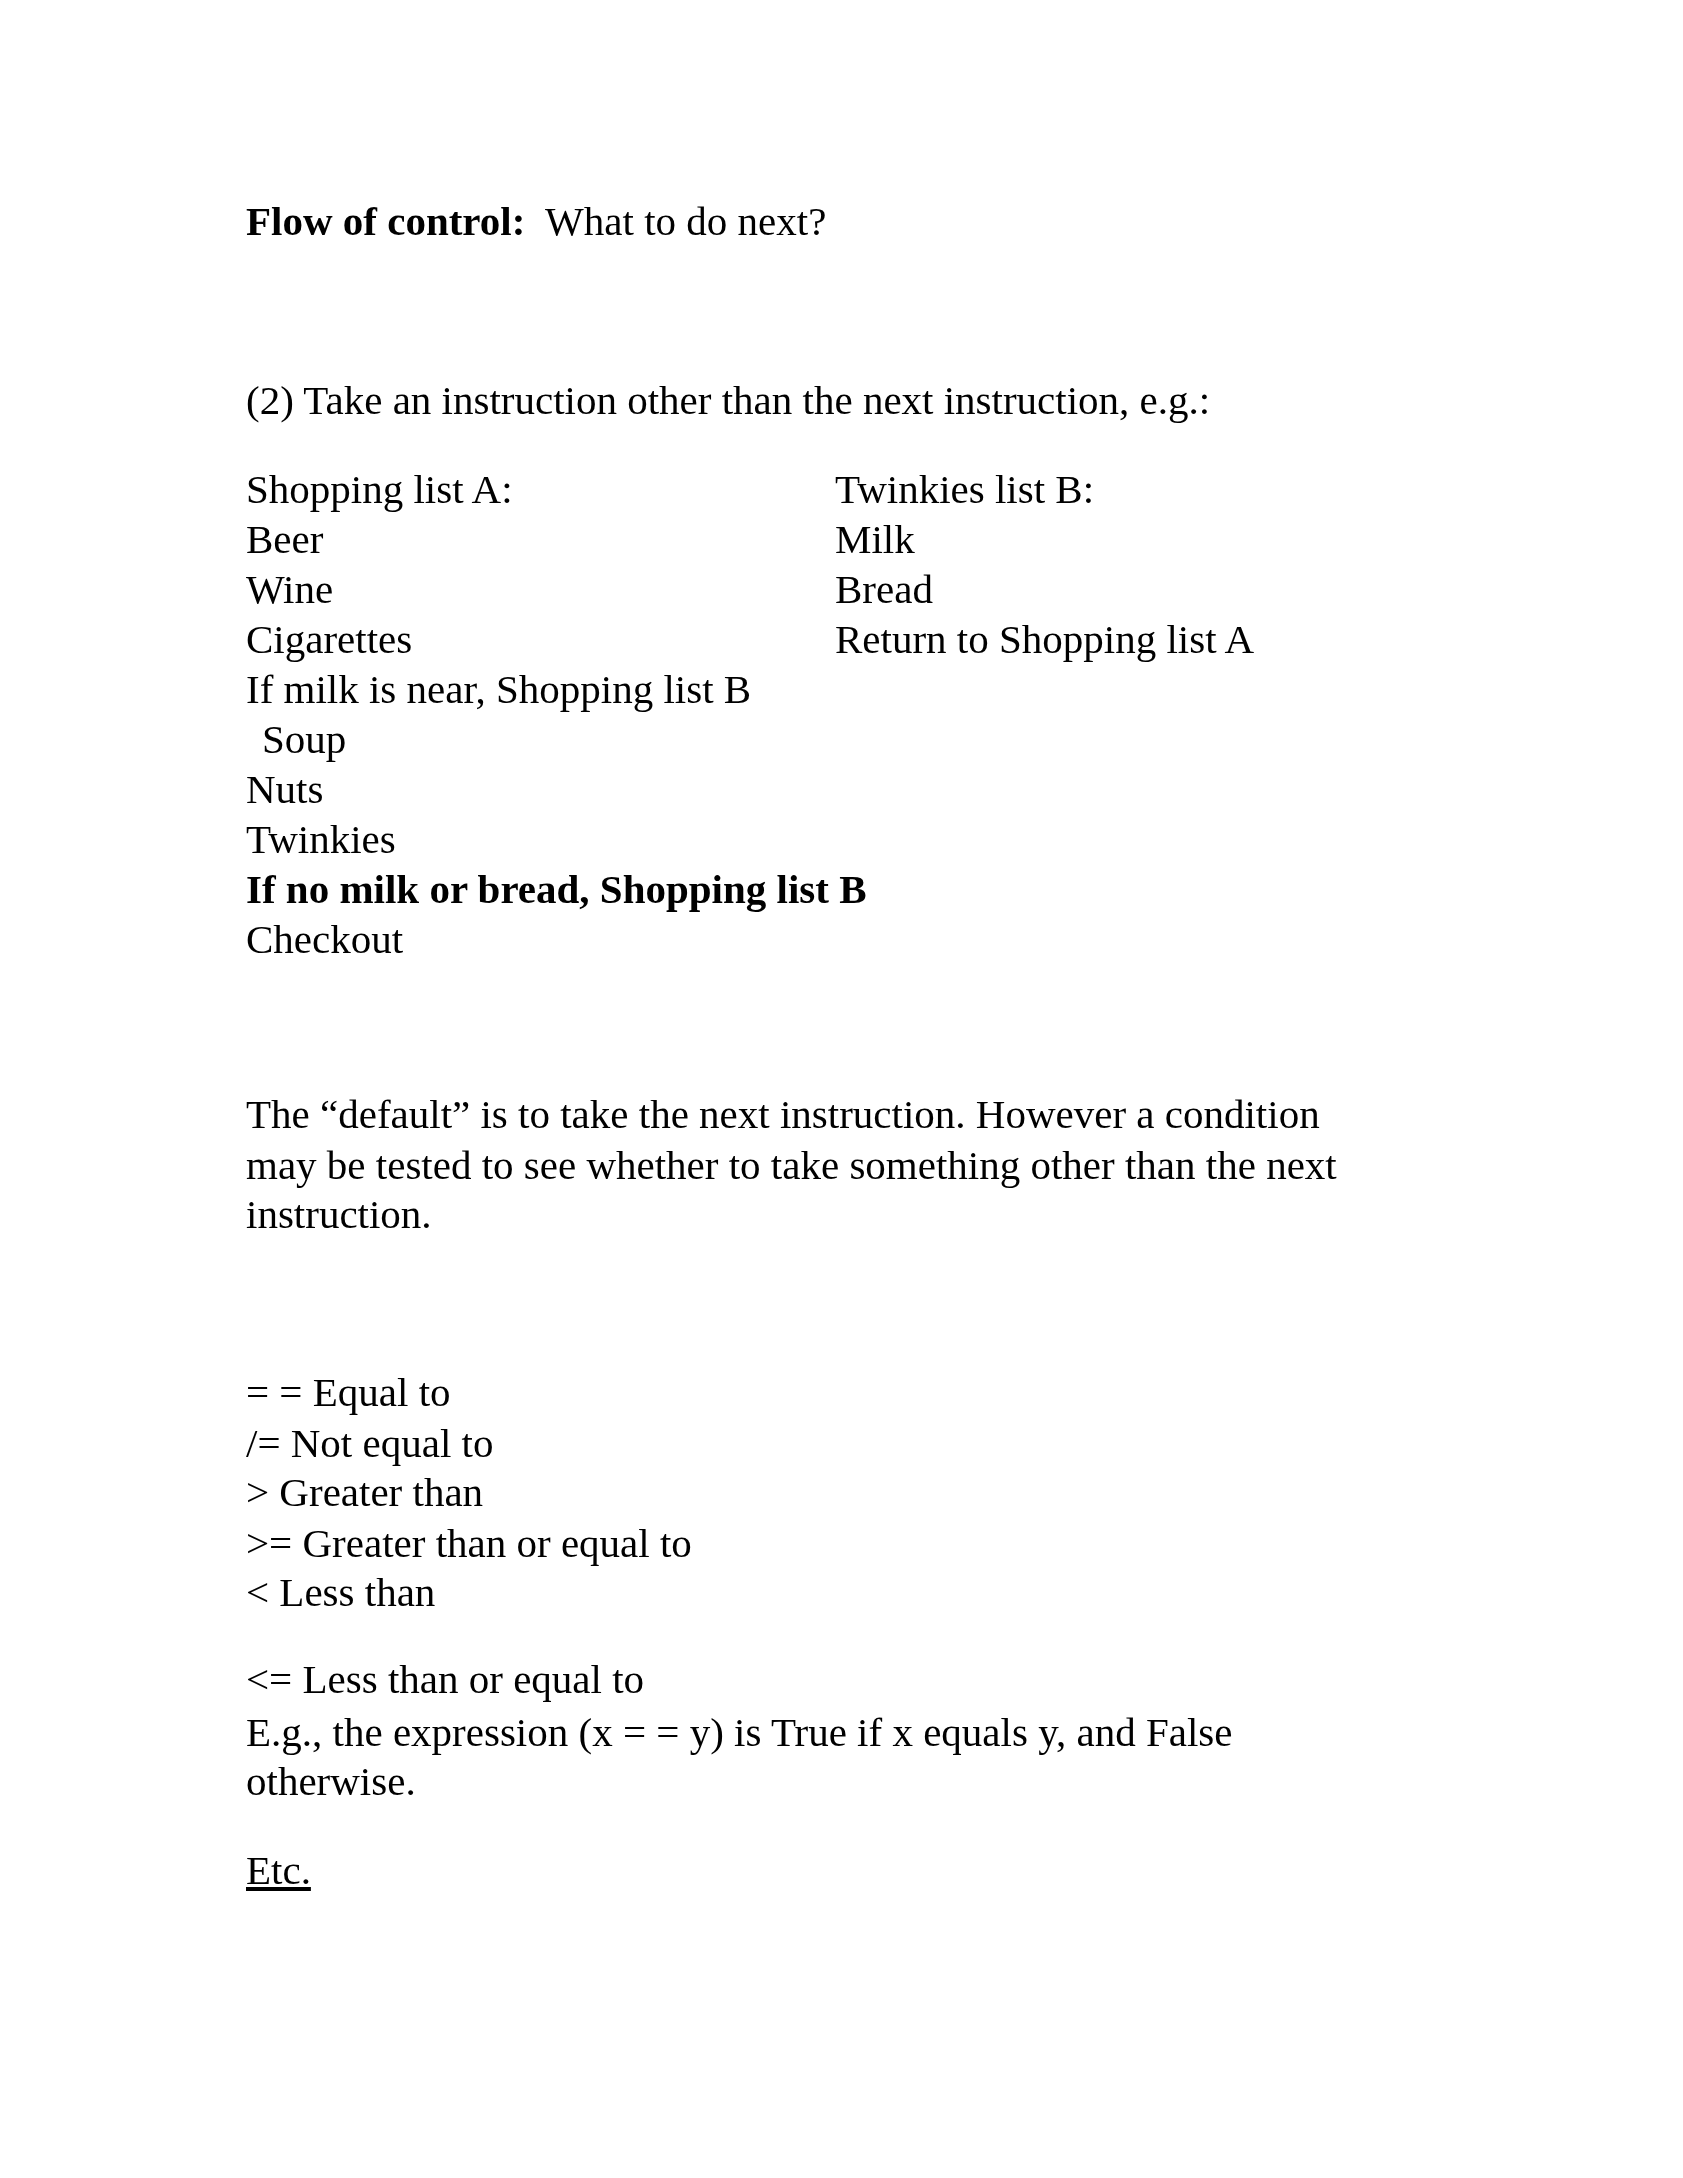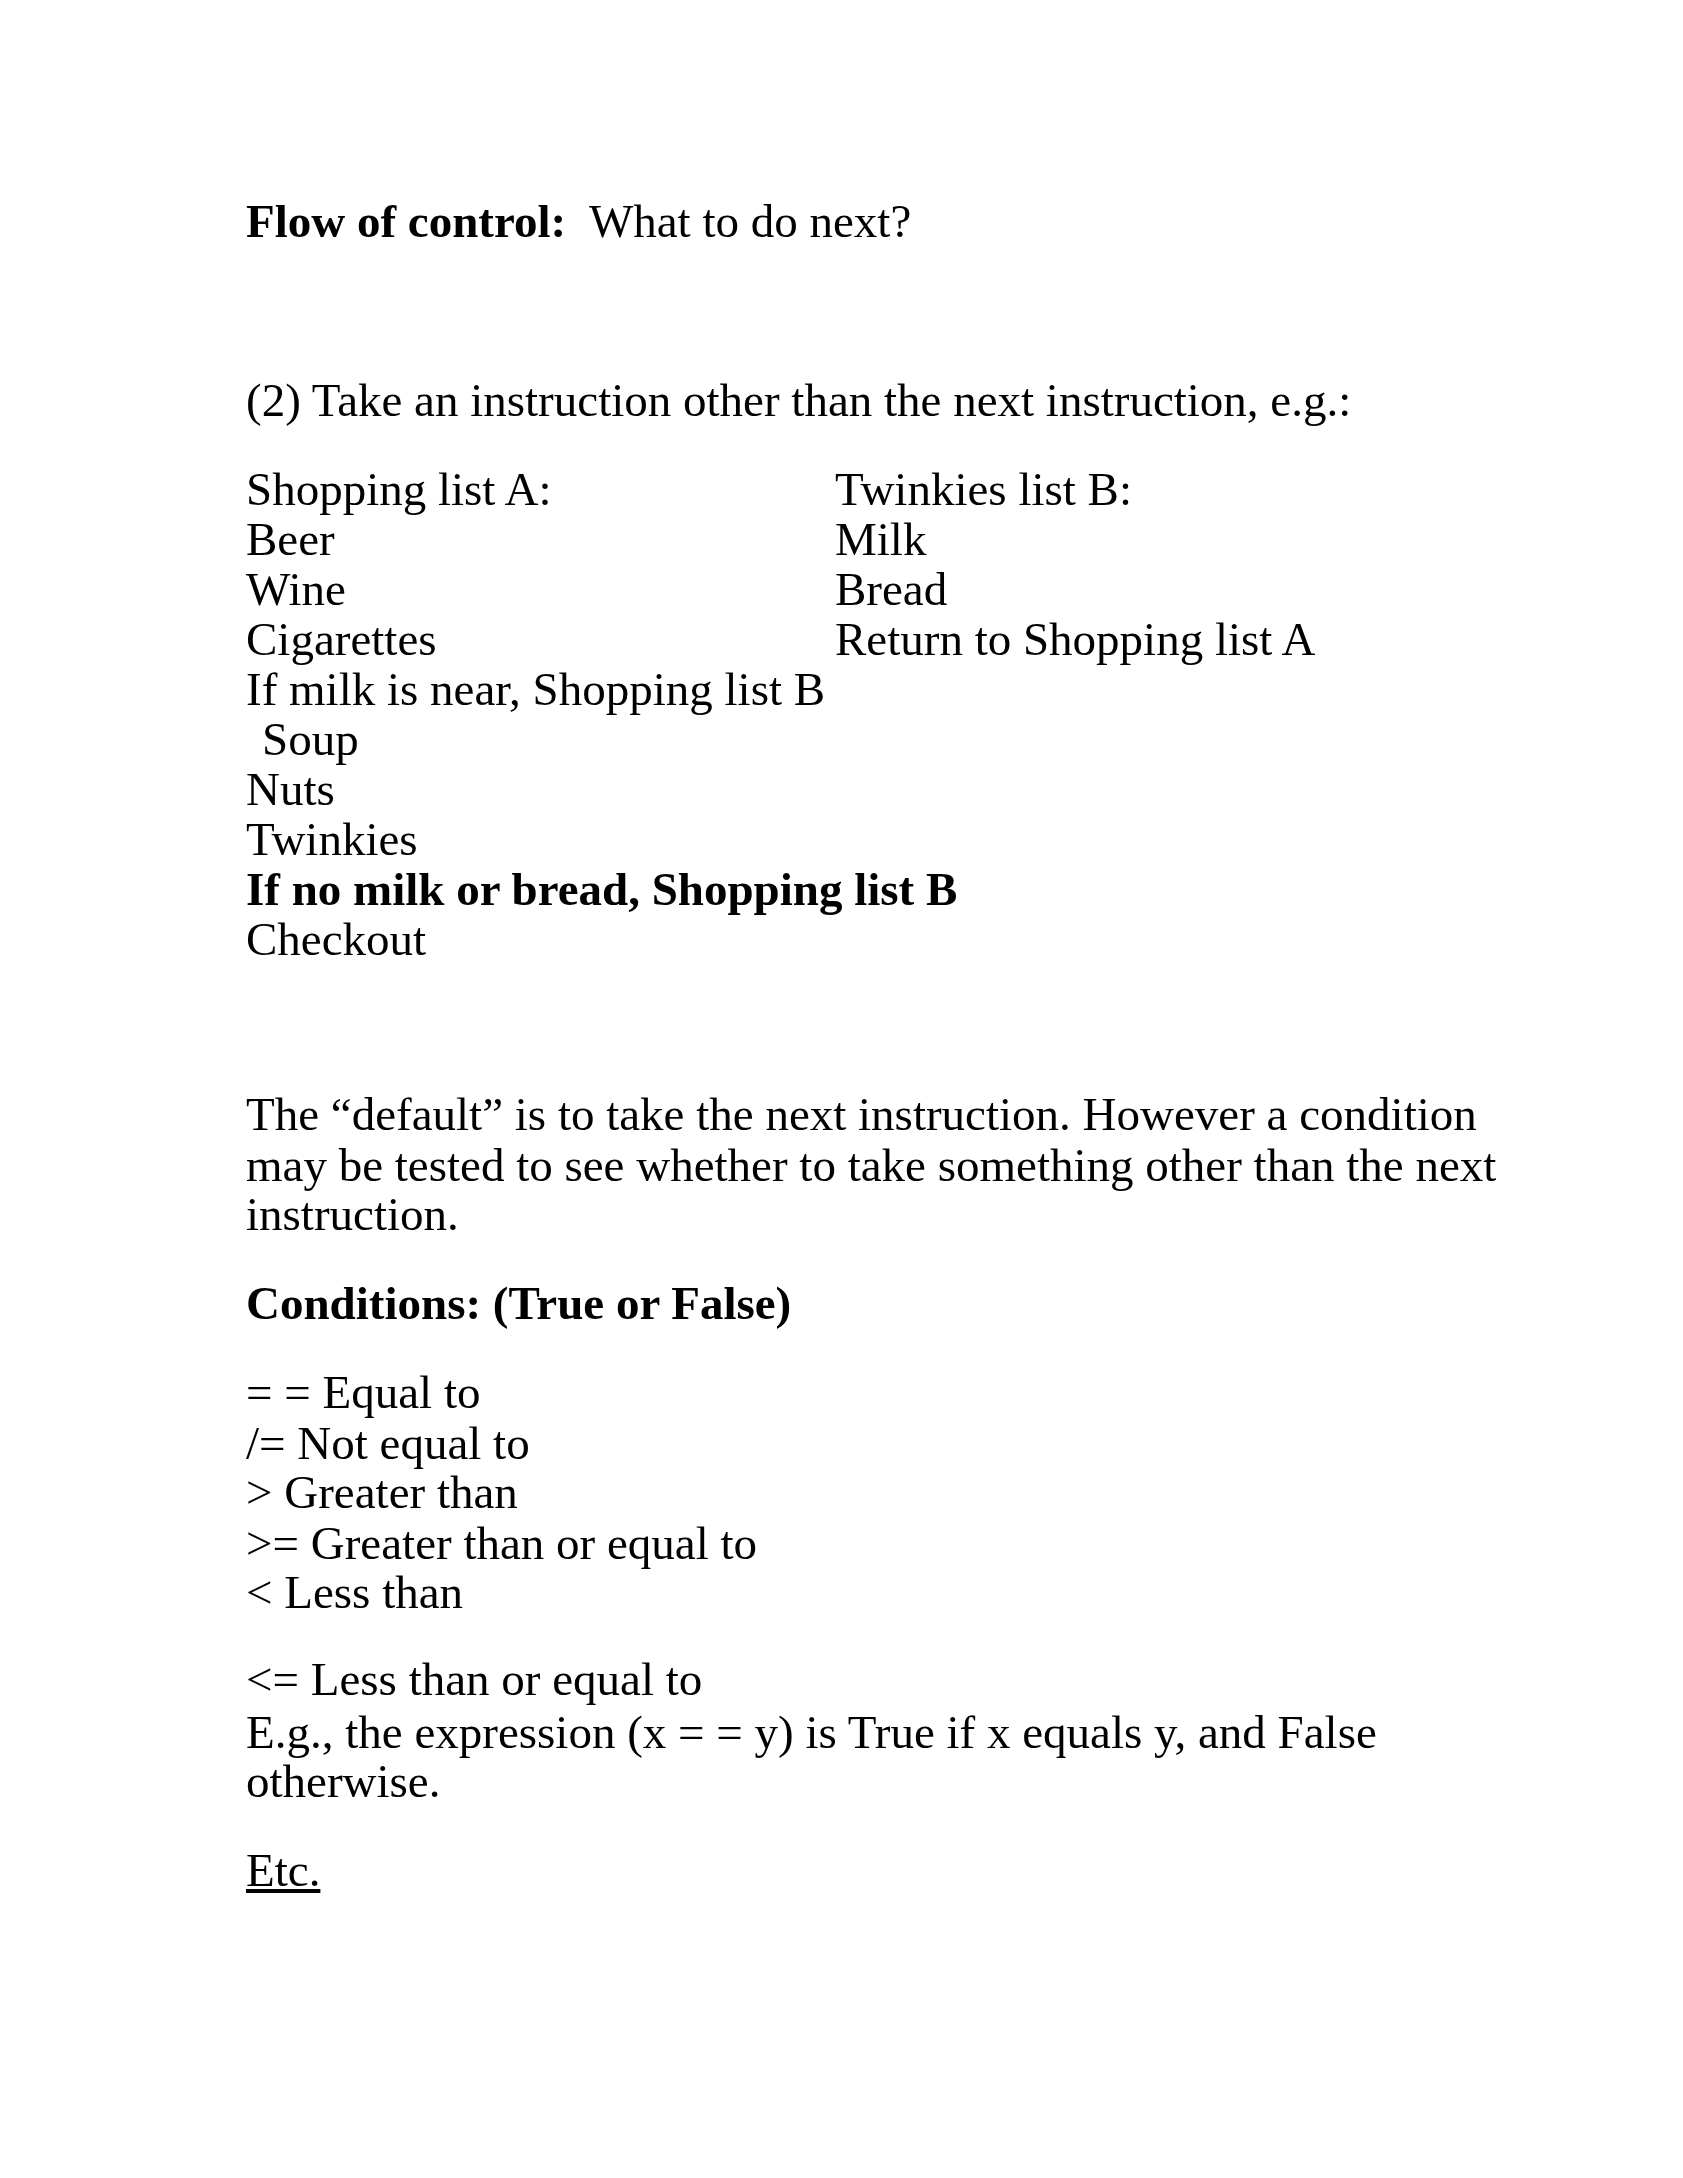--- a/index.html
+++ b/index.html
@@ -1,19 +1,19 @@
 <!DOCTYPE html>
 <html><head>
   <meta charset="utf-8">
   <style>
     html, body { margin: 0; padding: 0; background: #ffffff; }
     body { width: 1683px; height: 2178px; position: relative; overflow: hidden;
            font-family: "Liberation Serif", "DejaVu Serif", serif; color: #000; }
     .page { position: absolute; left: 0; top: 0; width: 1683px; height: 2178px; }
-    .line { position: absolute; left: 246px; font-size: 47px; line-height: 50px; white-space: nowrap; }
+    .line { position: absolute; left: 246px; font-size: 41px; line-height: 50px; white-space: nowrap; }
     .bold { font-weight: bold; }
     .colB { left: 835px; }
   </style>
 </head>
 <body>
 
 <div class="page">
 
   <div class="line" style="top:196px;">
     <span class="bold">Flow of control:</span><span style="white-space:pre;">  What to do next?</span>
@@ -40,21 +40,20 @@
     <div class="line colB" style="top:564px;">Bread</div>
     <div class="line colB" style="top:614px;">Return to Shopping list A</div>
   </div>
 
   <div>
     <div class="line" style="top:1089px;">The “default” is to take the next instruction. However a condition</div>
     <div class="line" style="top:1140px;">may be tested to see whether to take something other than the next</div>
     <div class="line" style="top:1189px;">instruction.</div>
   </div>
 
-  <div class="line bold" style="top:1278px;">Conditions: (True or False)</div>
   <div>
     <div class="line" style="top:1367px;">= = Equal to</div>
     <div class="line" style="top:1418px;">/= Not equal to</div>
     <div class="line" style="top:1467px;">&gt; Greater than</div>
     <div class="line" style="top:1518px;">&gt;= Greater than or equal to</div>
     <div class="line" style="top:1567px;">&lt; Less than</div>
     <div class="line" style="top:1618px;margin-top:36px;">&lt;= Less than or equal to</div>
   </div>
 
   <div>

